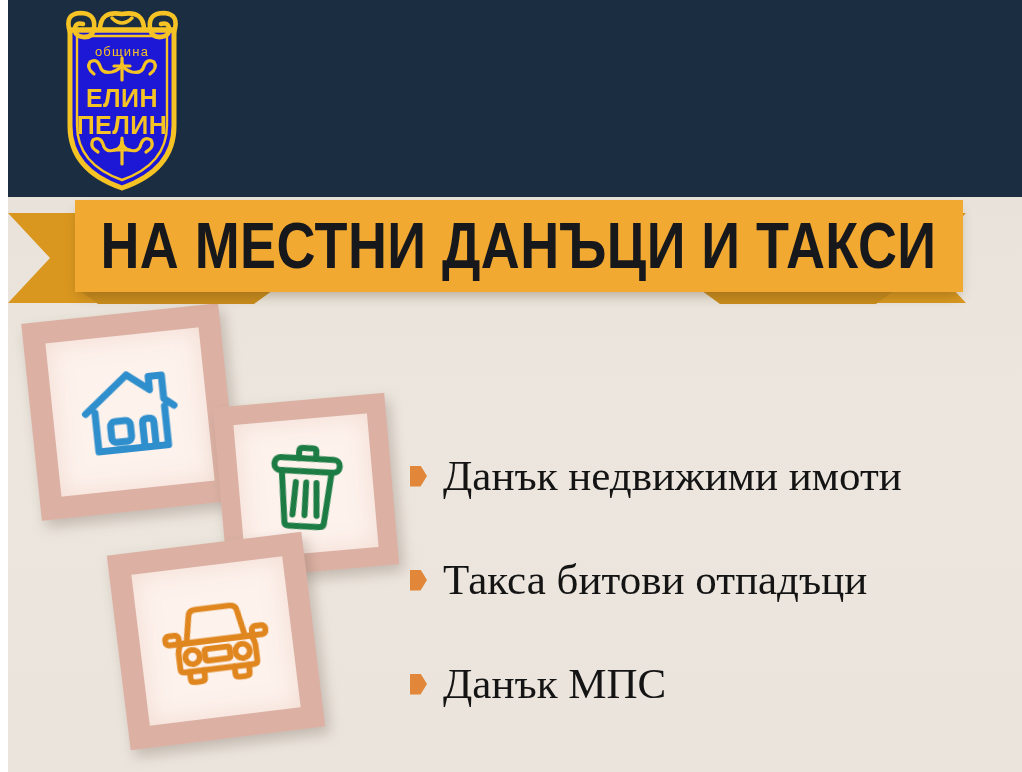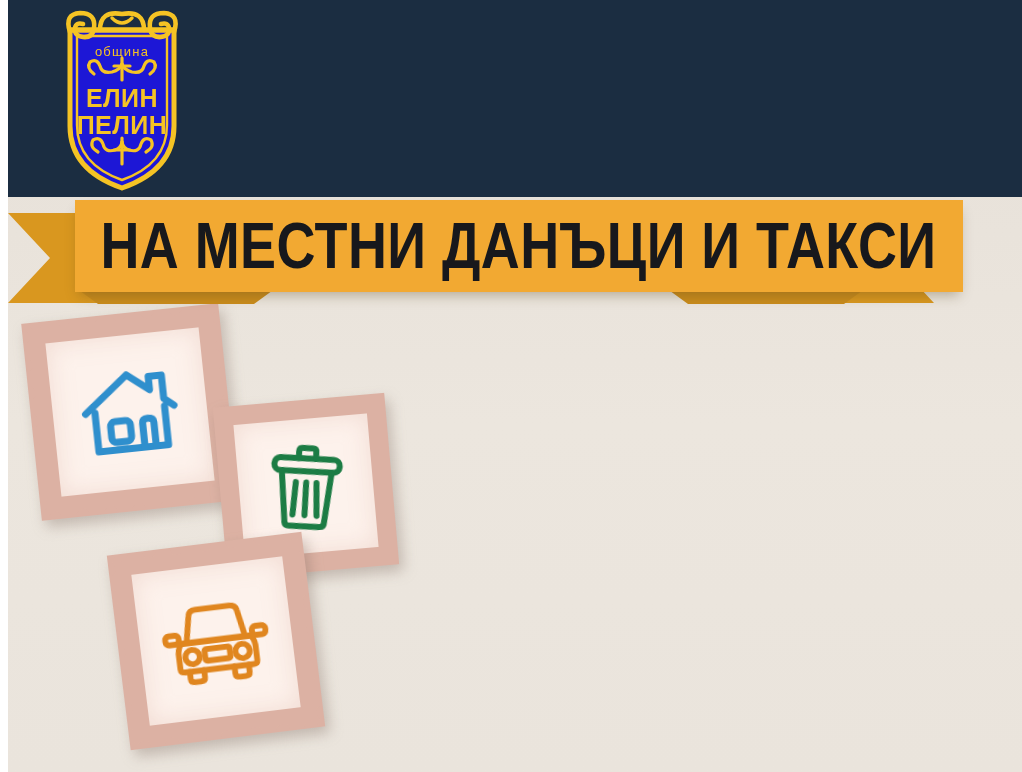--- a/index.html
+++ b/index.html
@@ -59,20 +59,21 @@
     z-index: 6;
   }
 
   
   .ribbon {
     position: absolute;
     left: 0; top: 196px;
     width: 926px;
     height: 112px;
     z-index: 7;
+    padding-left: 32px;
   }
   .ribbon-tail {
     position: absolute;
     top: 17px;
     width: 130px;
     height: 90px;
     background: #d9971f;
   }
   .ribbon-tail.left {
     left: 0;
@@ -386,14 +387,28 @@
           <rect x="46" y="53" width="28" height="13" rx="2"></rect>
           <rect x="4" y="34" width="15" height="10" rx="4"></rect>
           <rect x="101" y="34" width="15" height="10" rx="4"></rect>
           <path d="M27 76 L27 84 Q27 88 32 88 L38 88 Q43 88 43 84 L43 76"></path>
           <path d="M77 76 L77 84 Q77 88 82 88 L88 88 Q93 88 93 84 L93 76"></path>
         </g>
       </svg>
     </div>
   </div>
 
+  <div class="bullet-list">
+    <div class="bullet-row">
+      <span class="bullet-marker"></span>
+      <span class="bullet-label">Данък недвижими имоти</span>
+    </div>
+    <div class="bullet-row">
+      <span class="bullet-marker"></span>
+      <span class="bullet-label">Такса битови отпадъци</span>
+    </div>
+    <div class="bullet-row">
+      <span class="bullet-marker"></span>
+      <span class="bullet-label">Данък МПС</span>
+    </div>
+  </div>
 
 </div>
 
 </body></html>

